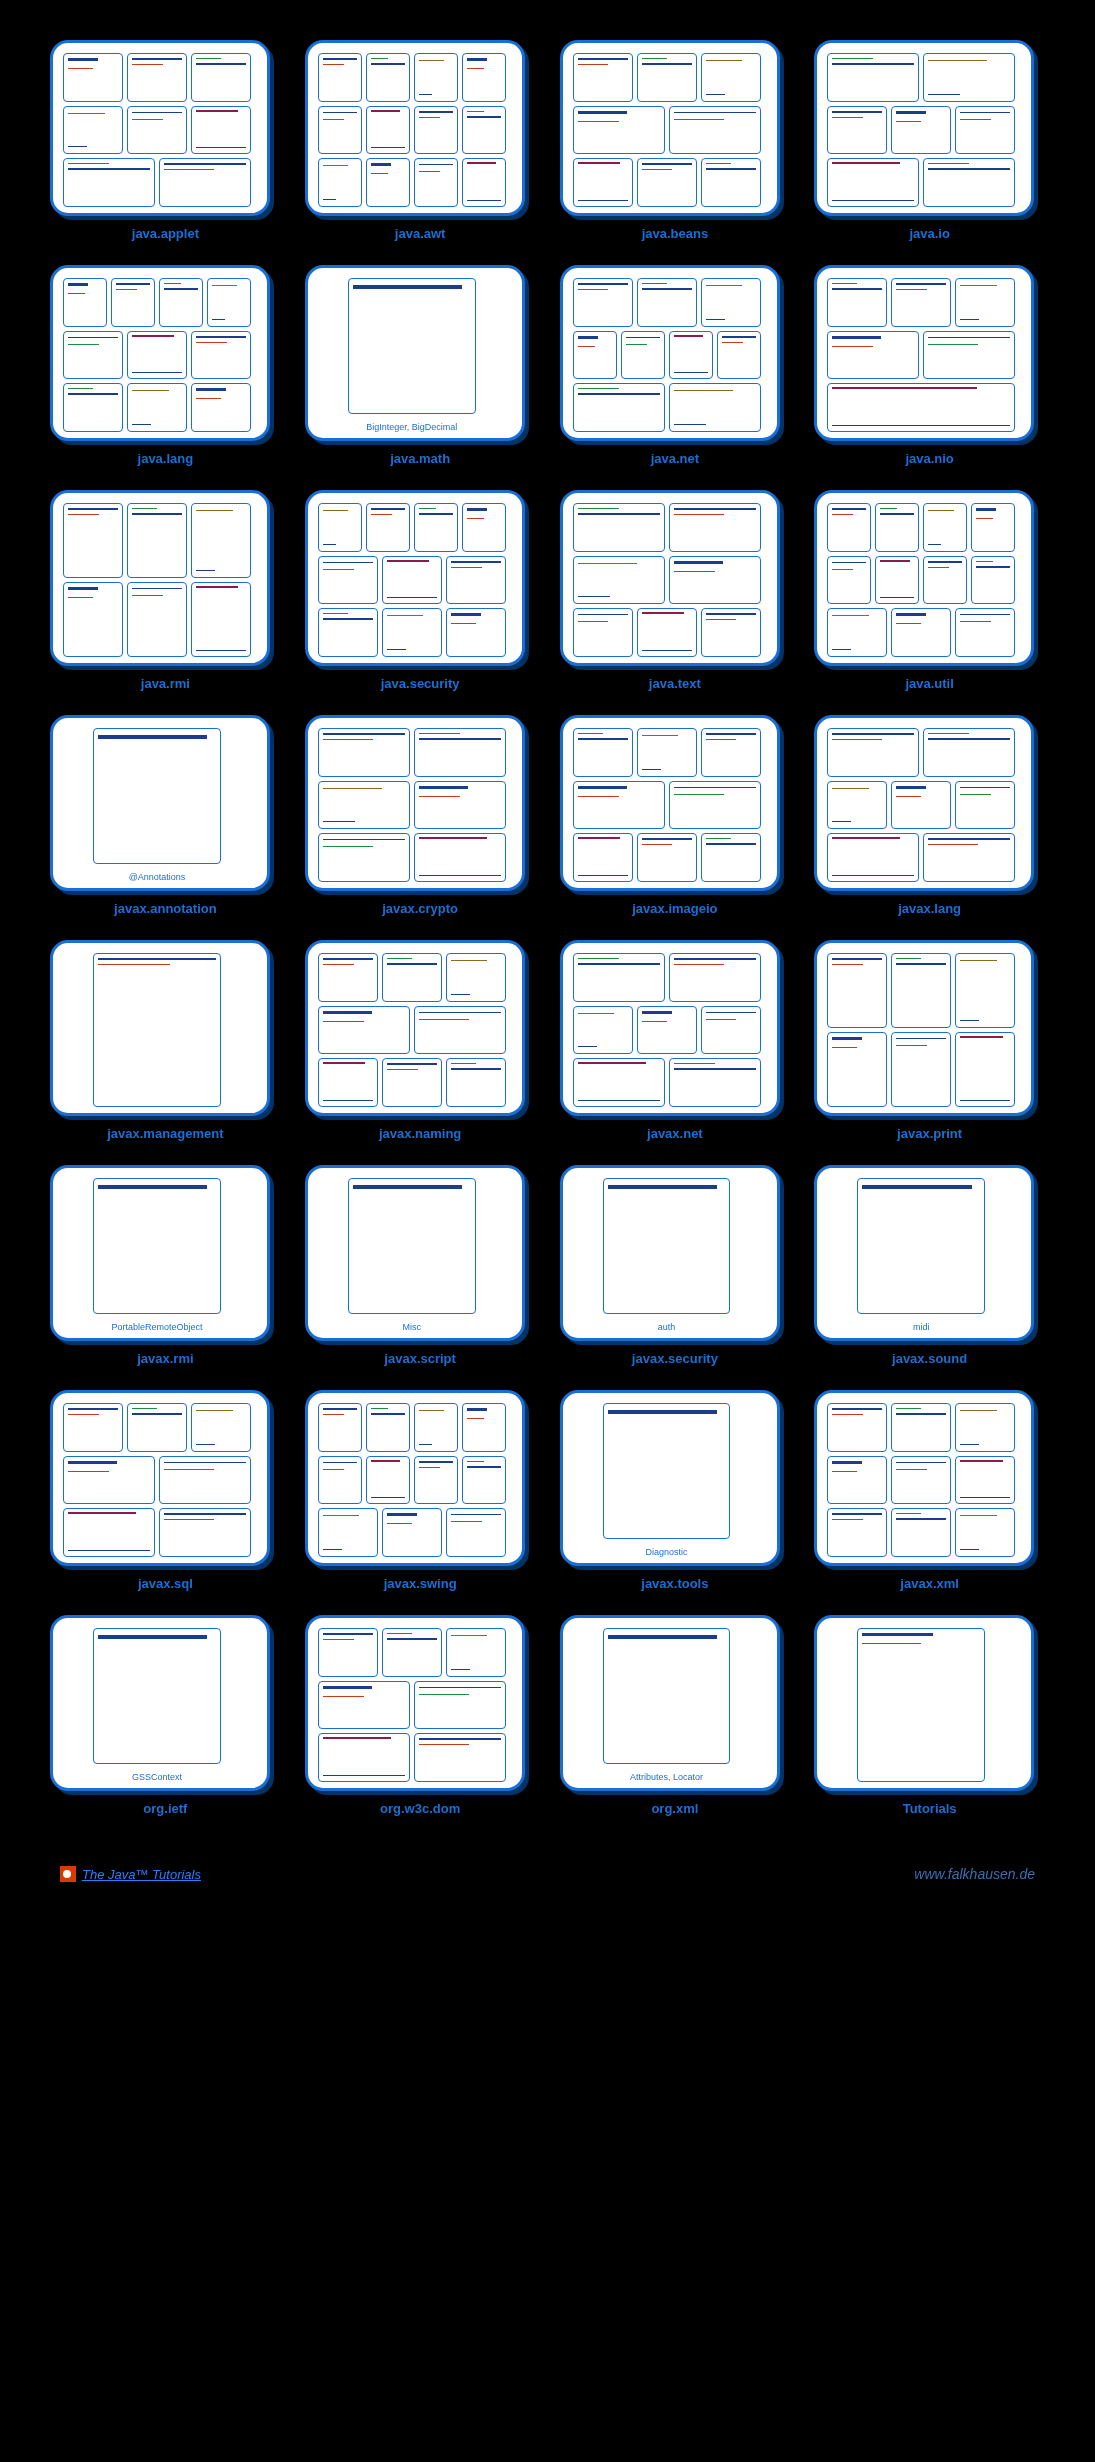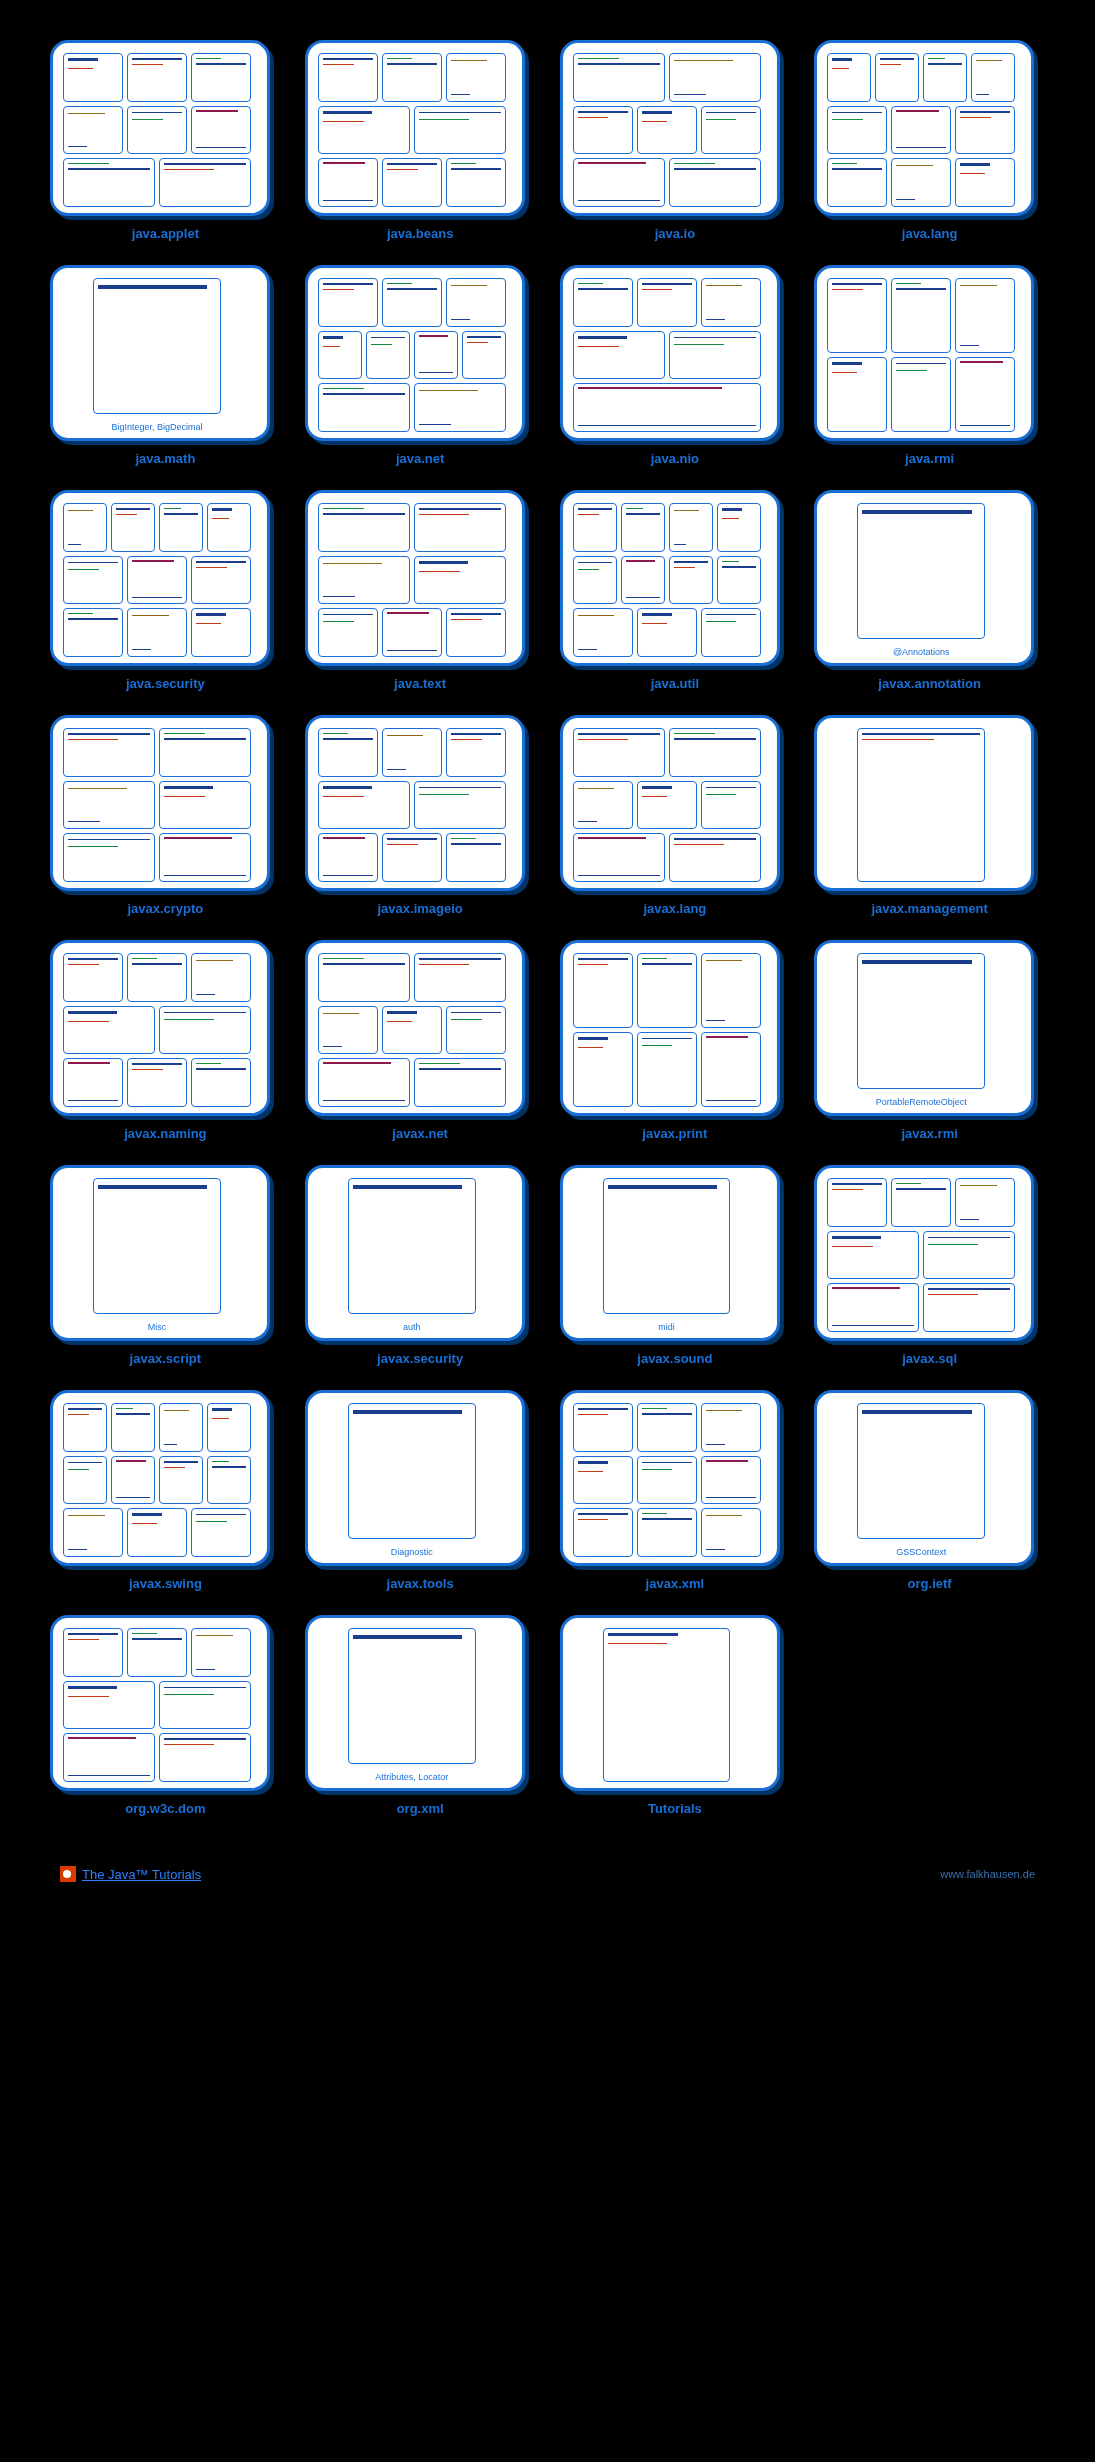--- a/index.html
+++ b/index.html
@@ -79,43 +79,44 @@
   .box.s4::after  { top: 14px; background: #c63a1a; height:1px; right:50%;}
   .box.s5::before { top: 5px; background: #1a3e8c; height:1px;}
   .box.s5::after  { top: 12px; background: #1a8c3e; height:1px; right:40%;}
   .box.s6::before { top: 3px; background: #8c1a4e; height:2px; right:20%;}
   .box.s6::after  { bottom: 5px; background: #1a3e8c; height:1px;}
   .box.s7::before { top: 6px; background: #1a3e8c; height:4px; right:10%;}
   .box.tall { min-height: 50px; }
   .footer {
     display: flex;
     justify-content: space-between;
-    align-items: center;
+    align-items: flex-start;
     padding: 0 10px;
+    font-style: italic;
   }
   .tut {
     display: inline-flex;
     align-items: center;
     gap: 6px;
     color: #2a7fff;
     font-size: 13px;
     text-decoration: underline;
     cursor: pointer;
   }
   .tut-icon {
     width: 16px; height: 16px; background: #d83a00;
     display:inline-block; position:relative;
   }
   .tut-icon::after{
     content:""; position:absolute; inset:3px; background:#fff;
     clip-path: circle(40% at 40% 50%);
   }
   .credit {
     color: #3a6fb0;
-    font-size: 11px;
+    font-size: 14px;
   }
   
   .single .row { justify-content:center; }
   .single .box { flex:0 0 68%; min-height:90px; }
 </style>
 </head>
 <body>
 
 <div class="grid" id="grid">
     <div class="cell">
@@ -129,20 +130,43 @@
           <div class="box s3"></div>
           <div class="box s5"></div>
           <div class="box s6"></div>
         </div>
         <div class="row">
           <div class="box s2"></div>
           <div class="box s1"></div>
         </div>
       </div>
       <div class="label">java.applet</div>
+    </div>
+    <div class="cell">
+      <div class="thumb">
+        <div class="row">
+          <div class="box s1"></div>
+          <div class="box s2"></div>
+          <div class="box s3"></div>
+          <div class="box s4"></div>
+        </div>
+        <div class="row">
+          <div class="box s5"></div>
+          <div class="box s6"></div>
+          <div class="box s1"></div>
+          <div class="box s2"></div>
+        </div>
+        <div class="row">
+          <div class="box s3"></div>
+          <div class="box s4"></div>
+          <div class="box s5"></div>
+          <div class="box s6"></div>
+        </div>
+      </div>
+      <div class="label">java.awt</div>
     </div>
     <div class="cell">
       <div class="thumb">
         <div class="row">
           <div class="box s1"></div>
           <div class="box s2"></div>
           <div class="box s3"></div>
         </div>
         <div class="row">
           <div class="box s4"></div>

